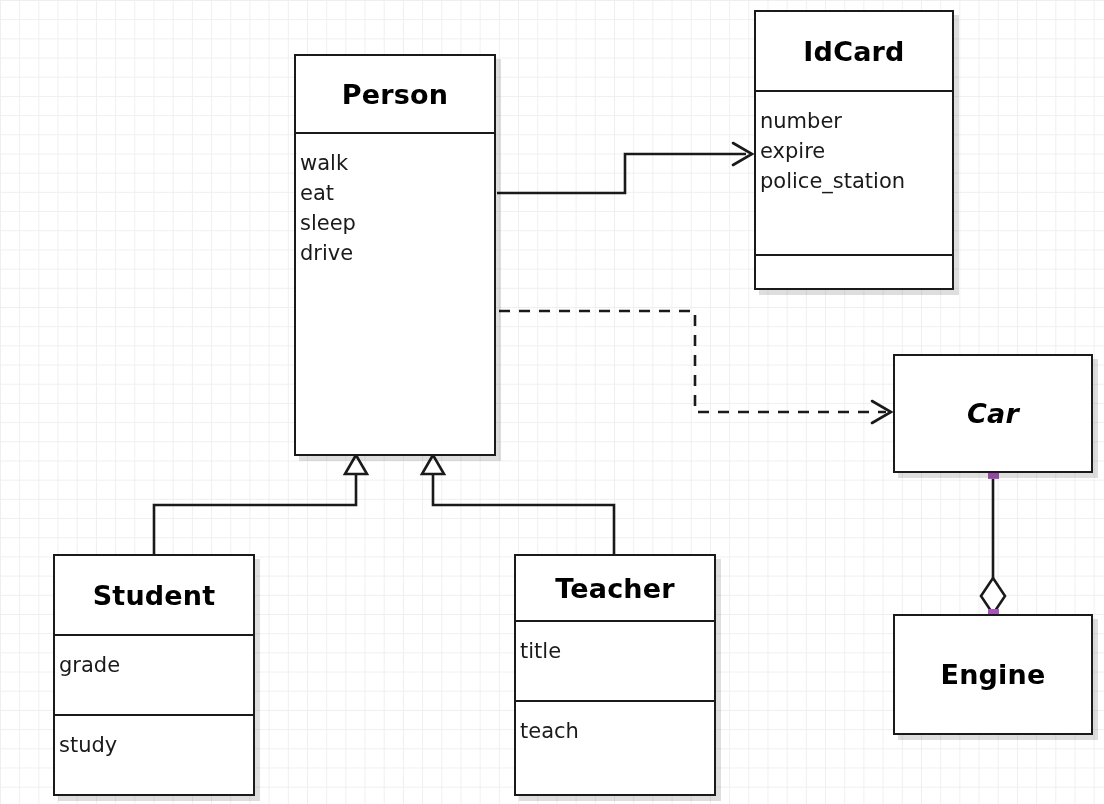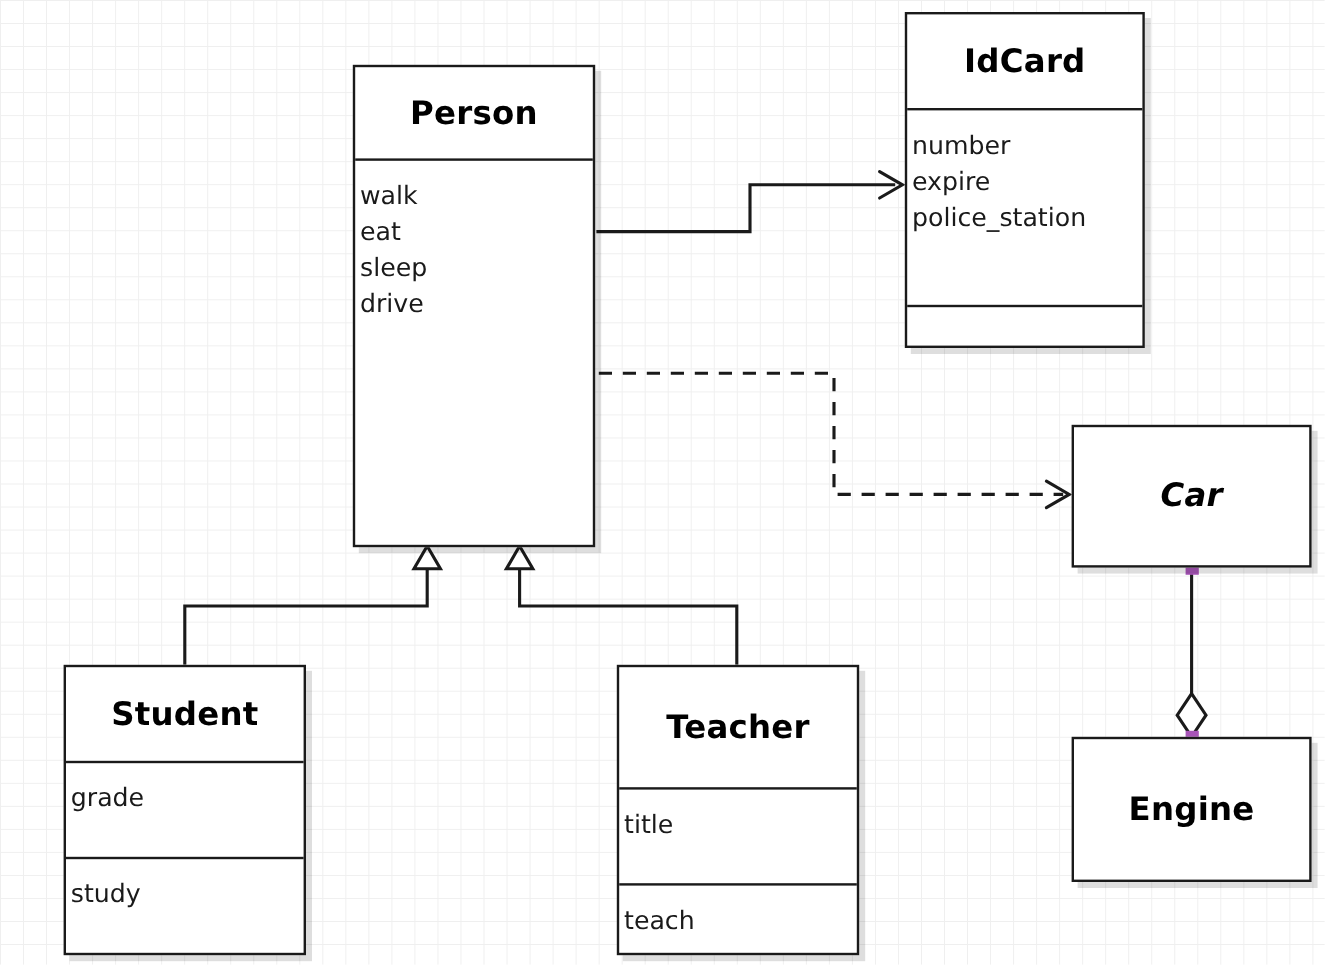--- a/index.html
+++ b/index.html
@@ -126,21 +126,21 @@
     <div class="compartment cls-title" style="height:78px;border-radius:26px;">Student</div>
     <div class="compartment cls-members" style="height:80px;">
       <div class="member">grade</div>
     </div>
     <div class="compartment cls-members" style="height:80px;">
       <div class="member">study</div>
     </div>
   </div>
 
   <div class="uml-class" style="left:514px; top:554px; width:202px; height:242px;">
-    <div class="compartment cls-title" style="height:100px;">Teacher</div>
+    <div class="compartment cls-title" style="height:64px;">Teacher</div>
     <div class="compartment cls-members" style="height:80px;">
       <div class="member">title</div>
     </div>
     <div class="compartment cls-members" style="height:80px;">
       <div class="member">teach</div>
     </div>
   </div>
 
   <div class="uml-class" style="left:893px; top:354px; width:200px; height:119px;">
     <div class="compartment cls-title" style="height:100%;font-style:italic;">Car</div>

